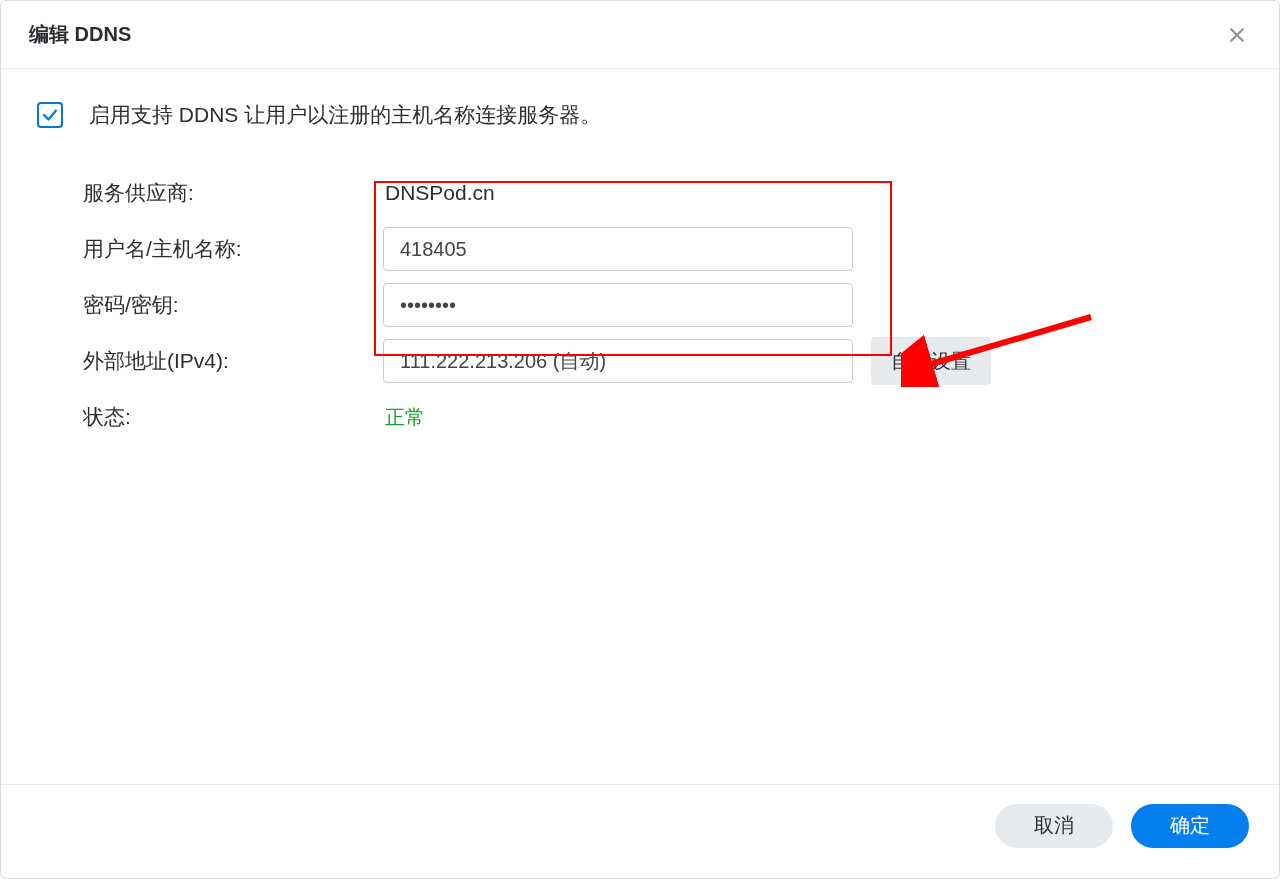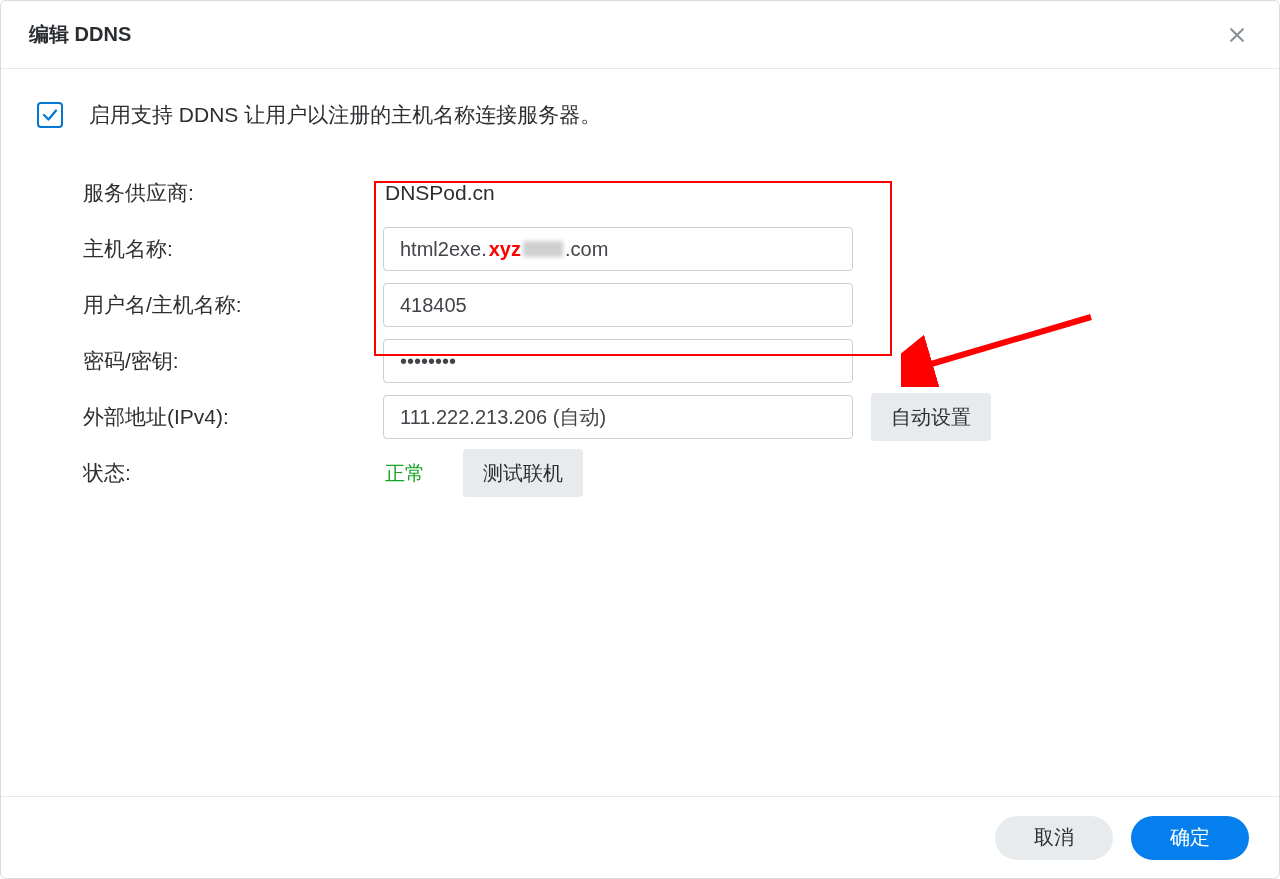--- a/index.html
+++ b/index.html
@@ -127,21 +127,21 @@
     vertical-align: middle;
   }
   .arrow {
     position: absolute;
     left: 900px; top: 238px;
     width: 200px; height: 80px;
     pointer-events: none;
   }
   .dialog-footer {
     position: absolute;
-    left: 0; right: 0; bottom: 0;
+    left: 0; right: 0; bottom: 12px;
     height: 82px;
     border-top: 1px solid #e5e8ea;
     display: flex;
     align-items: center;
     justify-content: flex-end;
     gap: 18px;
     padding-right: 30px;
   }
   .btn-footer {
     min-width: 118px;
@@ -182,31 +182,20 @@
 
     <div class="form">
 
       <div class="row">
         <div class="row-label">服务供应商:</div>
         <div class="row-value">
           <span class="static-text">DNSPod.cn</span>
         </div>
       </div>
 
-      <div class="row">
-        <div class="row-label">主机名称:</div>
-        <div class="row-value">
-          <div class="input" style="display:flex;align-items:center;gap:2px;">
-            <span>html2exe.</span>
-              <span class="redact-text">xyz</span>
-              <span class="redact-blur"></span>
-              <span>.com</span>
-          </div>
-        </div>
-      </div>
 
       <div class="row">
         <div class="row-label">用户名/主机名称:</div>
         <div class="row-value">
           <input class="input" value="418405" style="">
         </div>
       </div>
 
       <div class="row">
         <div class="row-label">密码/密钥:</div>
@@ -220,21 +209,20 @@
         <div class="row-value">
           <input class="input" value="111.222.213.206 (自动)" style="">
           <button class="btn-gray">自动设置</button>
         </div>
       </div>
 
       <div class="row">
         <div class="row-label">状态:</div>
         <div class="row-value">
           <span class="status-ok">正常</span>
-          <button class="btn-gray">测试联机</button>
         </div>
       </div>
 
     </div>
 
     <div class="highlight-box" style="left:373px; top:112px; width:518px; height:175px;"></div>
 
     <svg class="arrow" viewBox="0 0 200 80">
       <defs>
         <marker id="ah" markerWidth="14" markerHeight="14" refX="2" refY="5" orient="auto">

